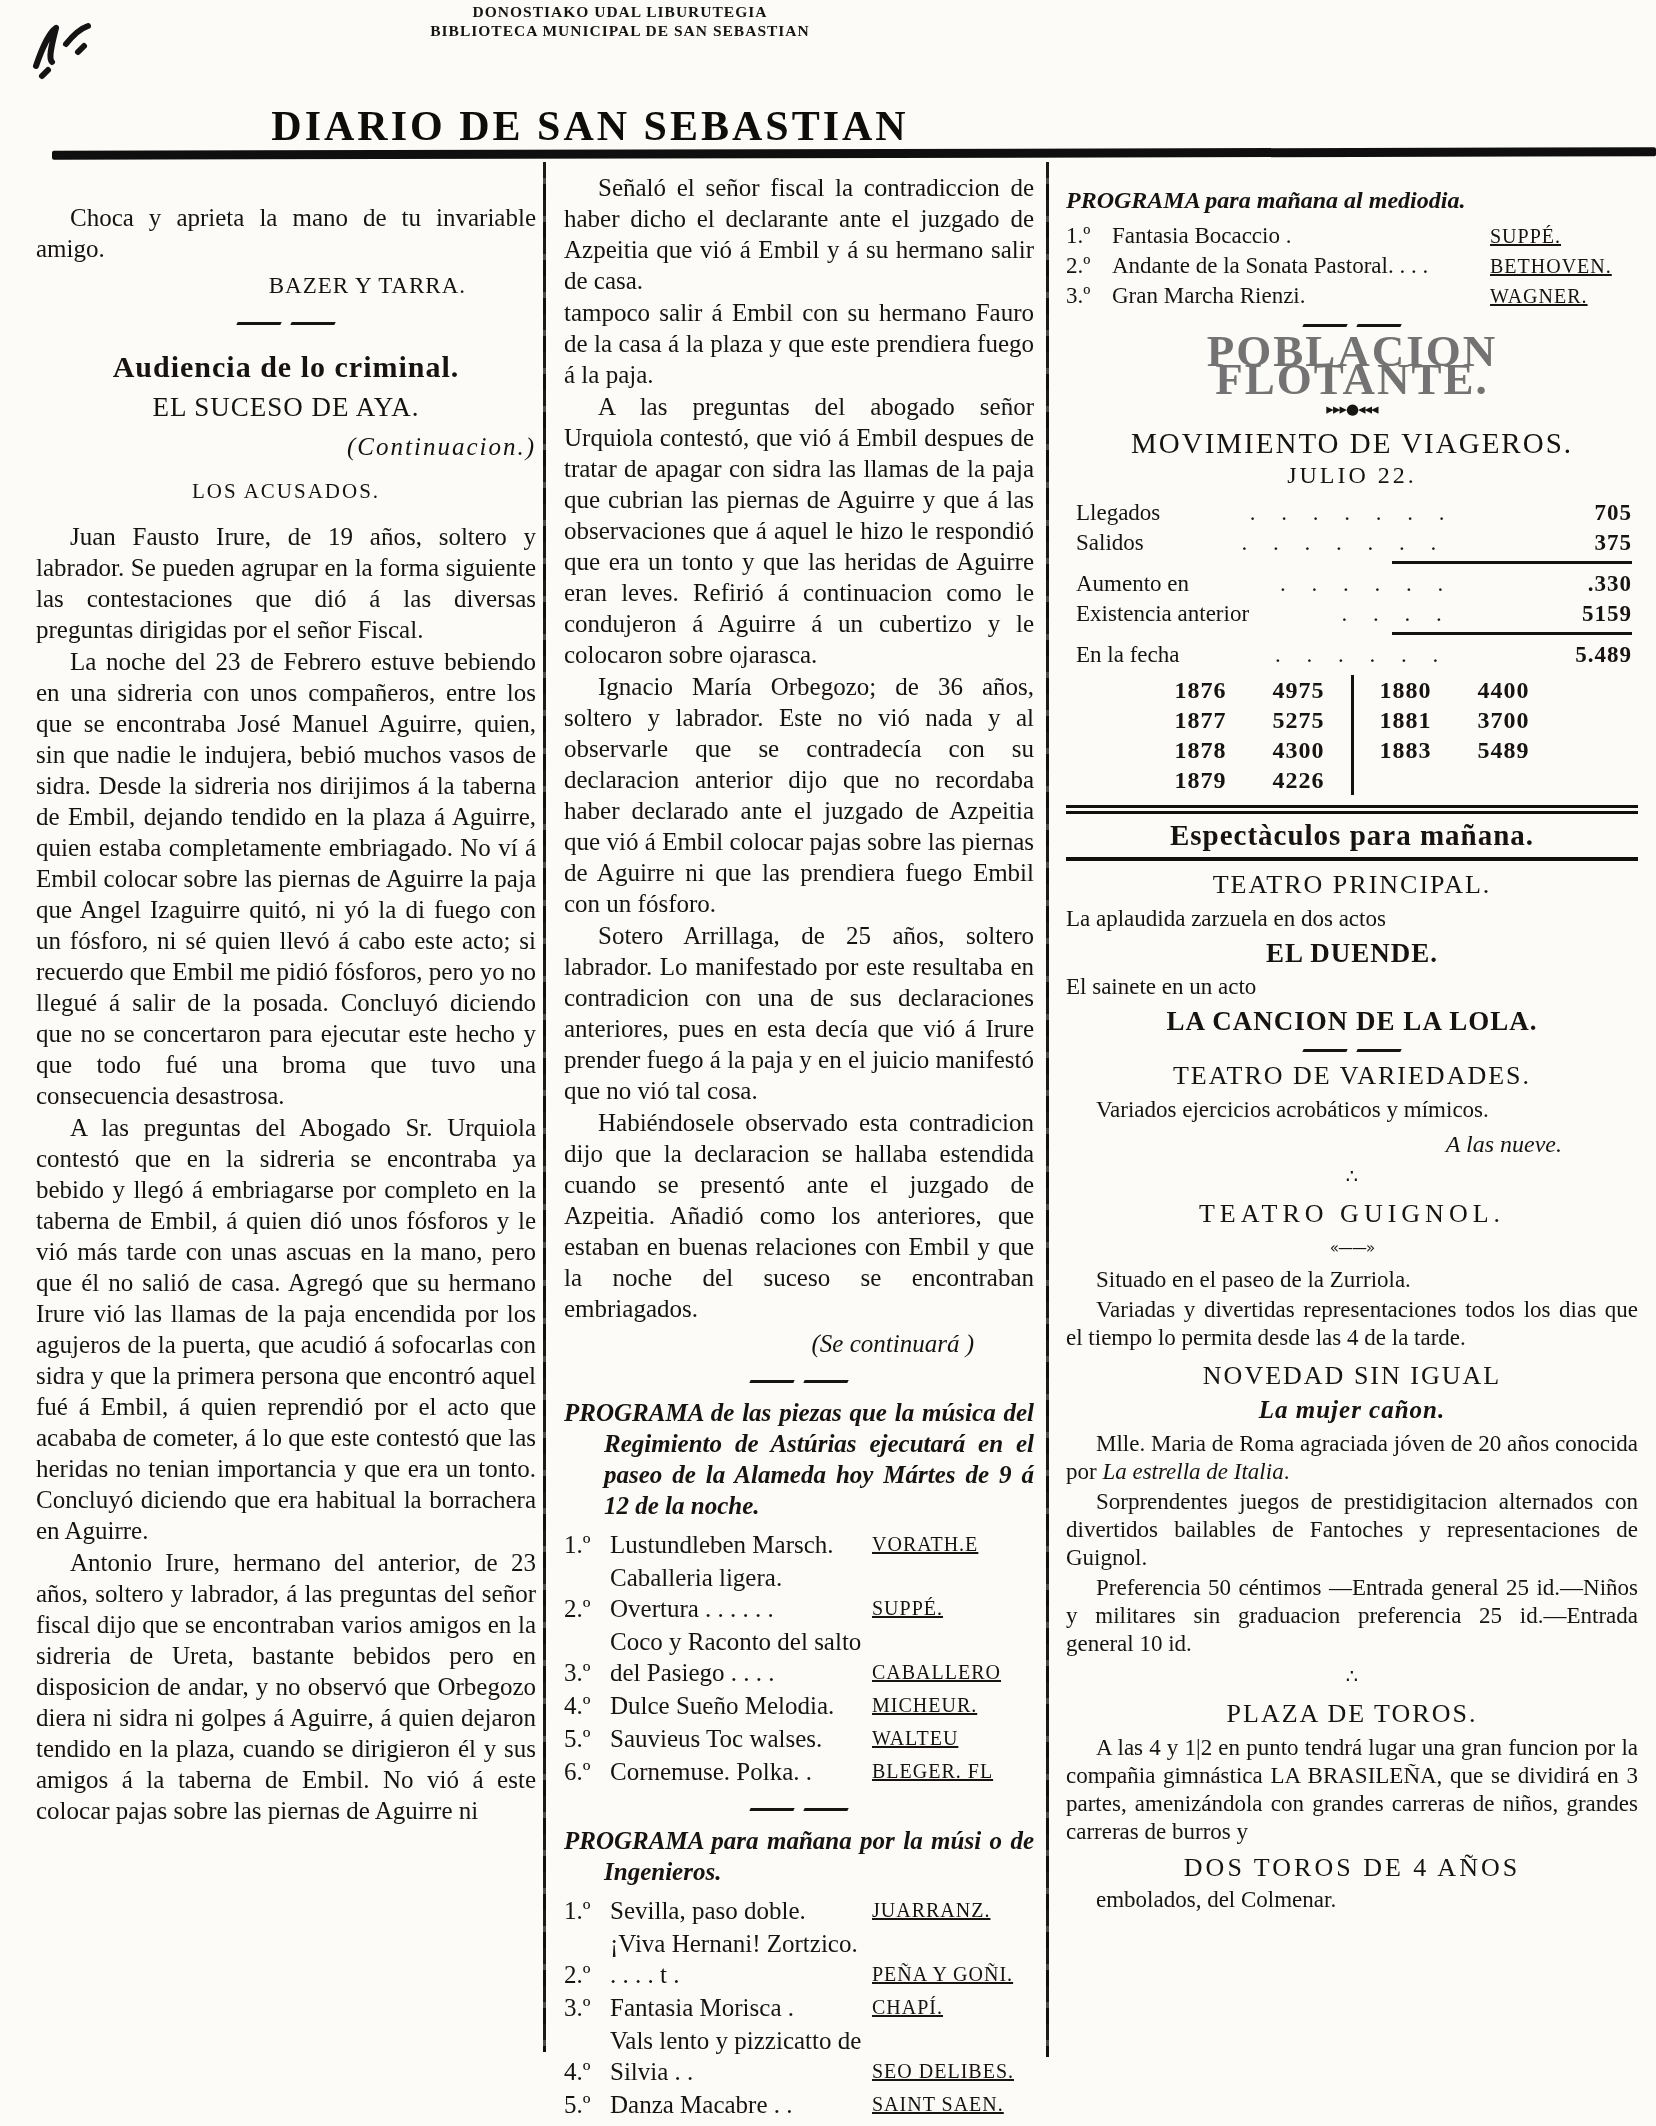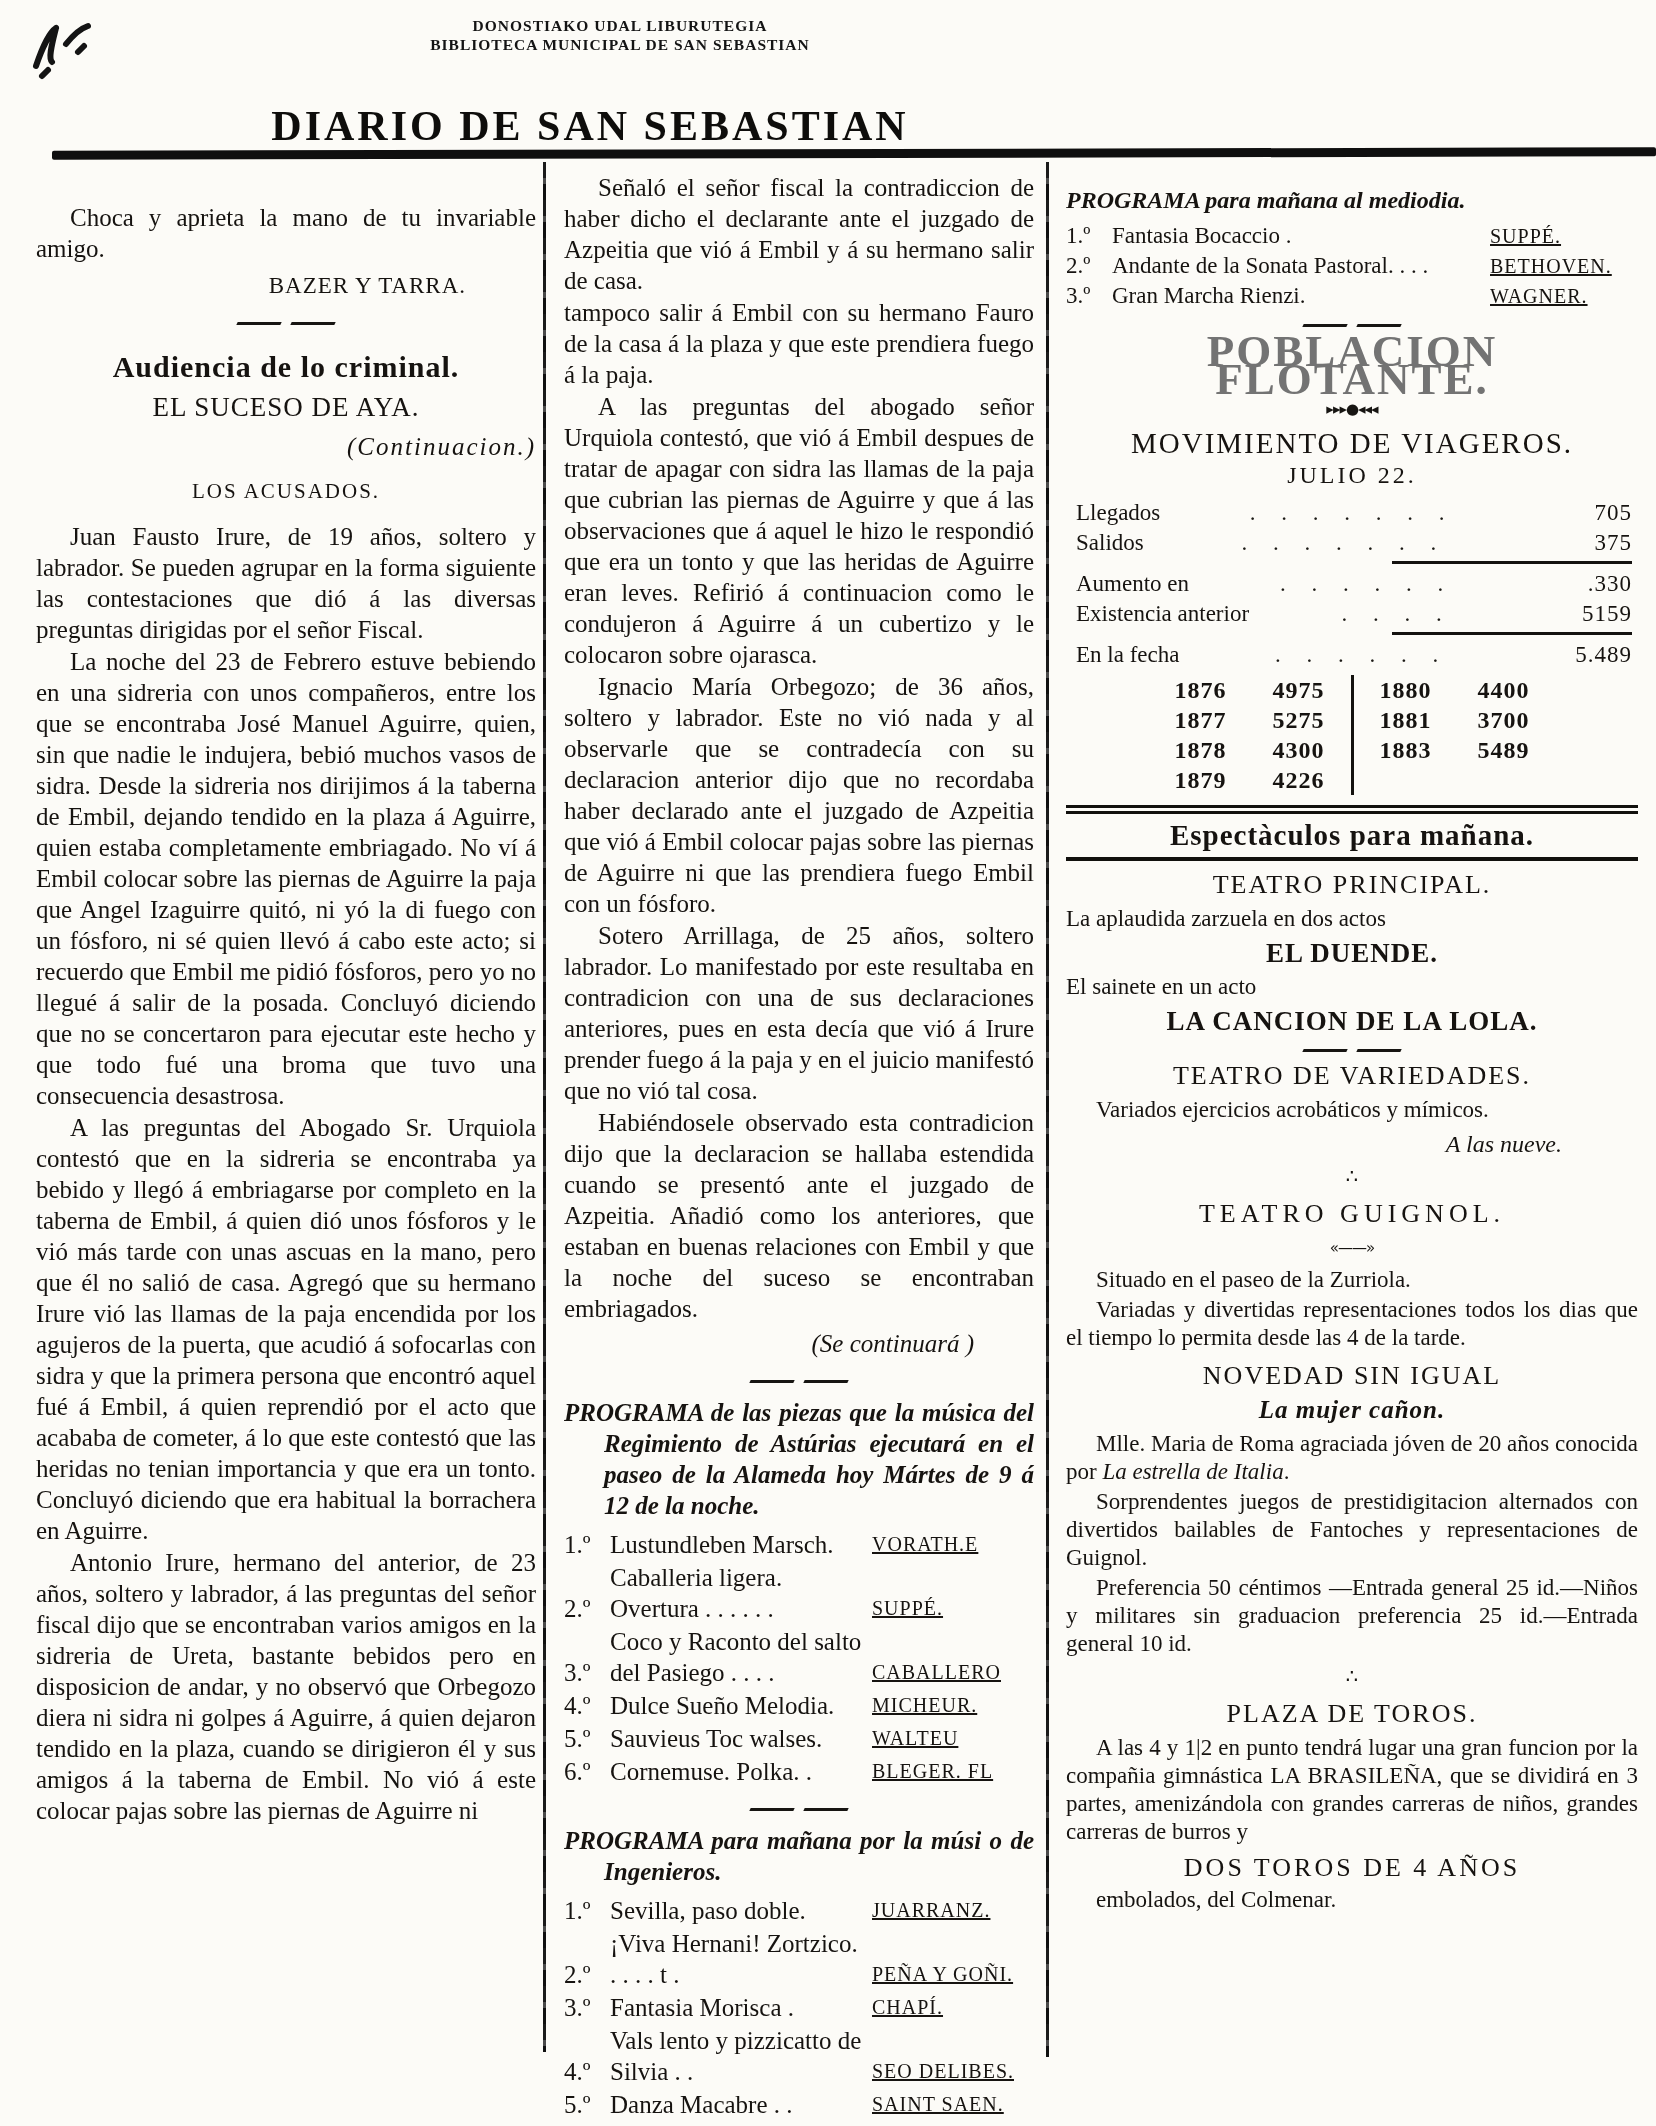--- a/index.html
+++ b/index.html
@@ -1,21 +1,21 @@
 <!DOCTYPE html>
 <html><head>
 <meta charset="utf-8">
 <style>
   html,body{margin:0;padding:0;background:#efede8;}
   .page{position:relative;width:1656px;height:2126px;background:#fcfbf7;overflow:hidden;
         color:#161310;font-family:"Liberation Serif","DejaVu Serif",serif;
         -webkit-font-smoothing:antialiased;}
   
   .handmark{position:absolute;left:22px;top:18px;}
-  .stamp{position:absolute;left:430px;top:16px;width:380px;text-align:center;
+  .stamp{position:absolute;left:430px;top:2px;width:380px;text-align:center;
          font-weight:bold;font-size:15.5px;line-height:19px;letter-spacing:1px;color:#141414;}
   .masthead{position:absolute;left:0;top:102px;width:1180px;text-align:center;
             font-size:42px;font-weight:bold;letter-spacing:3px;color:#0e0d0b;}
   .mastrule{position:absolute;left:52px;top:149px;width:1604px;height:9px;background:#0f0f0f;
             transform:rotate(-0.12deg);border-radius:2px;}
   .vrule{position:absolute;width:3px;background:repeating-linear-gradient(to bottom,
          #1b1b1b 0 16px,#4a4a4a 16px 22px,#101010 22px 38px);}
   .vrule1{left:543px;top:162px;height:1890px;}
   .vrule2{left:1046px;top:162px;height:1895px;}
   
@@ -50,21 +50,21 @@
         margin:10px 0 2px 0;color:#737373;}
   .ornament{text-align:center;font-family:"DejaVu Sans",sans-serif;font-size:15px;
             letter-spacing:-1px;margin:0 0 4px 0;color:#171512;}
   .movim{font-size:29px;font-weight:normal;text-align:center;letter-spacing:2px;margin:6px 0 4px 0;}
   .julio{font-size:24px;text-align:center;letter-spacing:3px;margin:2px 0 10px 0;}
   .stats{margin:0 6px 6px 10px;}
   .srow{display:flex;align-items:baseline;margin:2px 0;}
   .slabel{flex:none;}
   .sleader{flex:1;text-align:center;letter-spacing:2px;word-spacing:16px;color:#1b1915;
            overflow:hidden;white-space:nowrap;padding:0 8px;}
-  .sval{flex:none;min-width:96px;text-align:right;font-weight:normal;letter-spacing:1px;}
+  .sval{flex:none;min-width:96px;text-align:right;font-weight:bold;letter-spacing:1px;}
   .srule{margin:4px 0 6px auto;width:240px;border-top:3px solid #14120f;}
   .years{display:flex;justify-content:center;margin:4px 0 10px 0;}
   .ycol{padding:0 26px;}
   .ycol.right{border-left:3px solid #14120f;}
   .yrow{display:flex;gap:46px;font-size:24px;line-height:30px;font-weight:bold;letter-spacing:1px;}
   
   .esp-head{border-top:9px double #11100d;border-bottom:4px solid #11100d;
             text-align:center;font-weight:bold;font-size:29px;padding:7px 0 8px 0;
             margin:2px 0 10px 0;letter-spacing:1px;}
   .th{font-weight:normal;font-size:26px;text-align:center;letter-spacing:2px;margin:10px 0 6px 0;}

